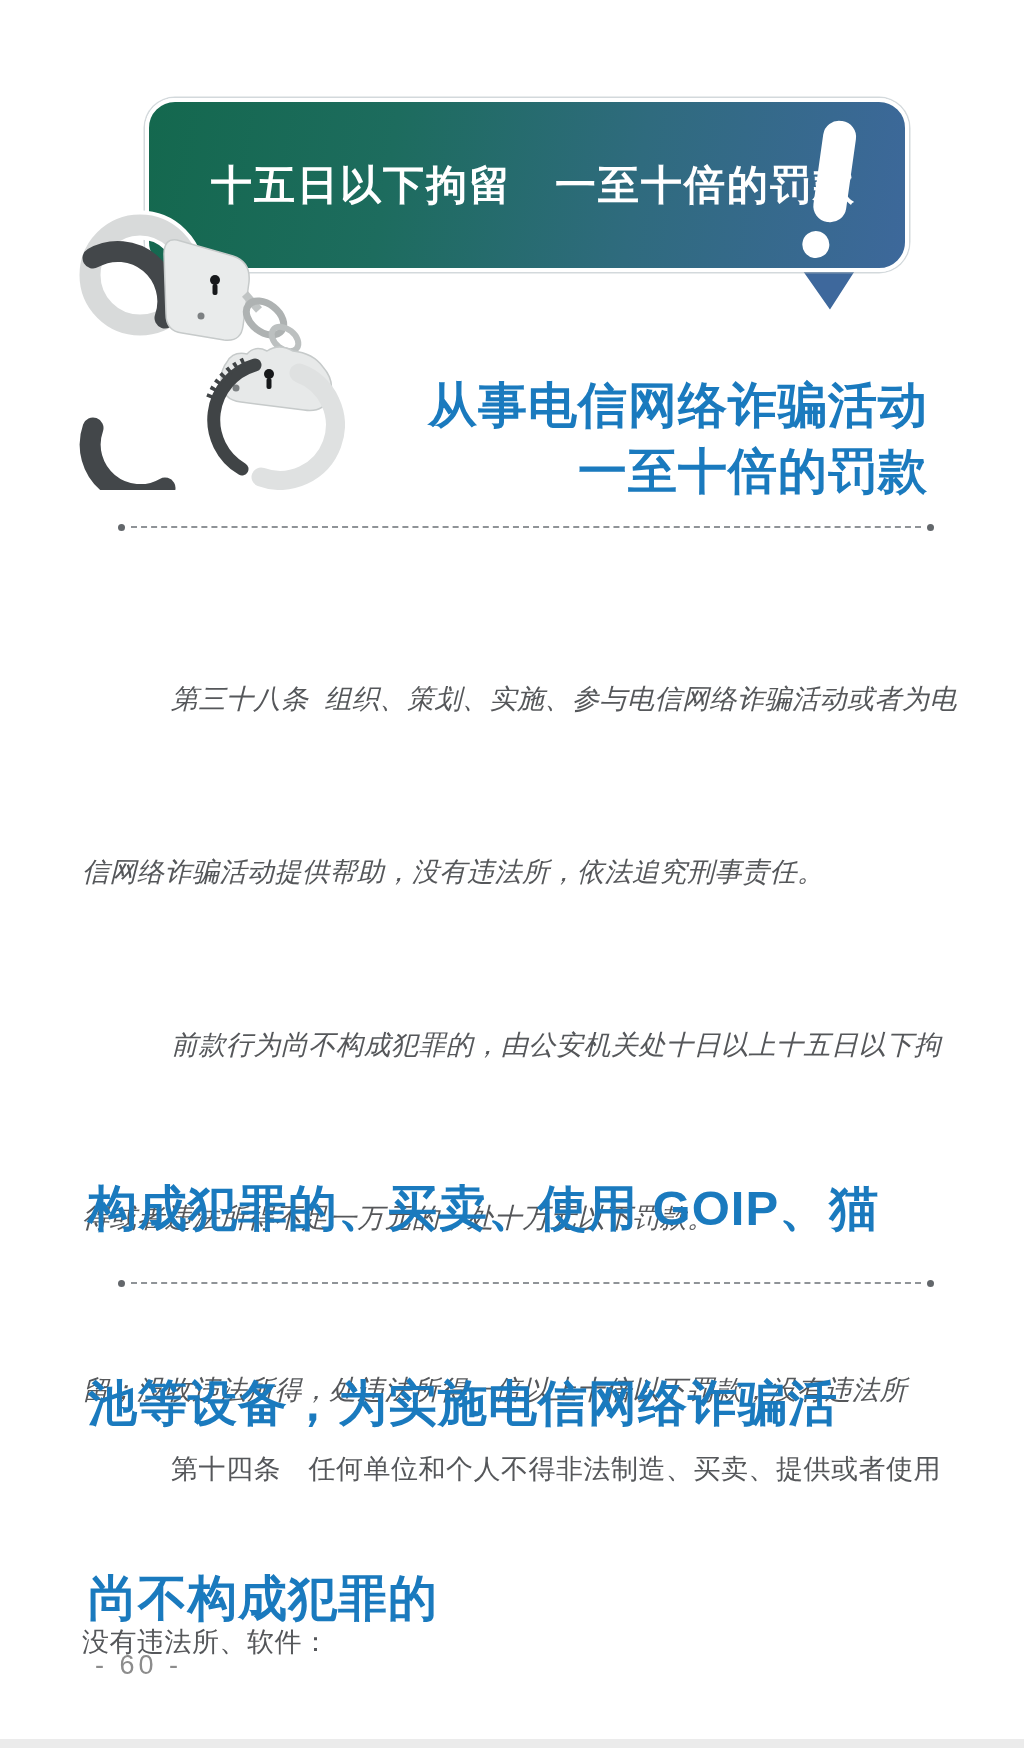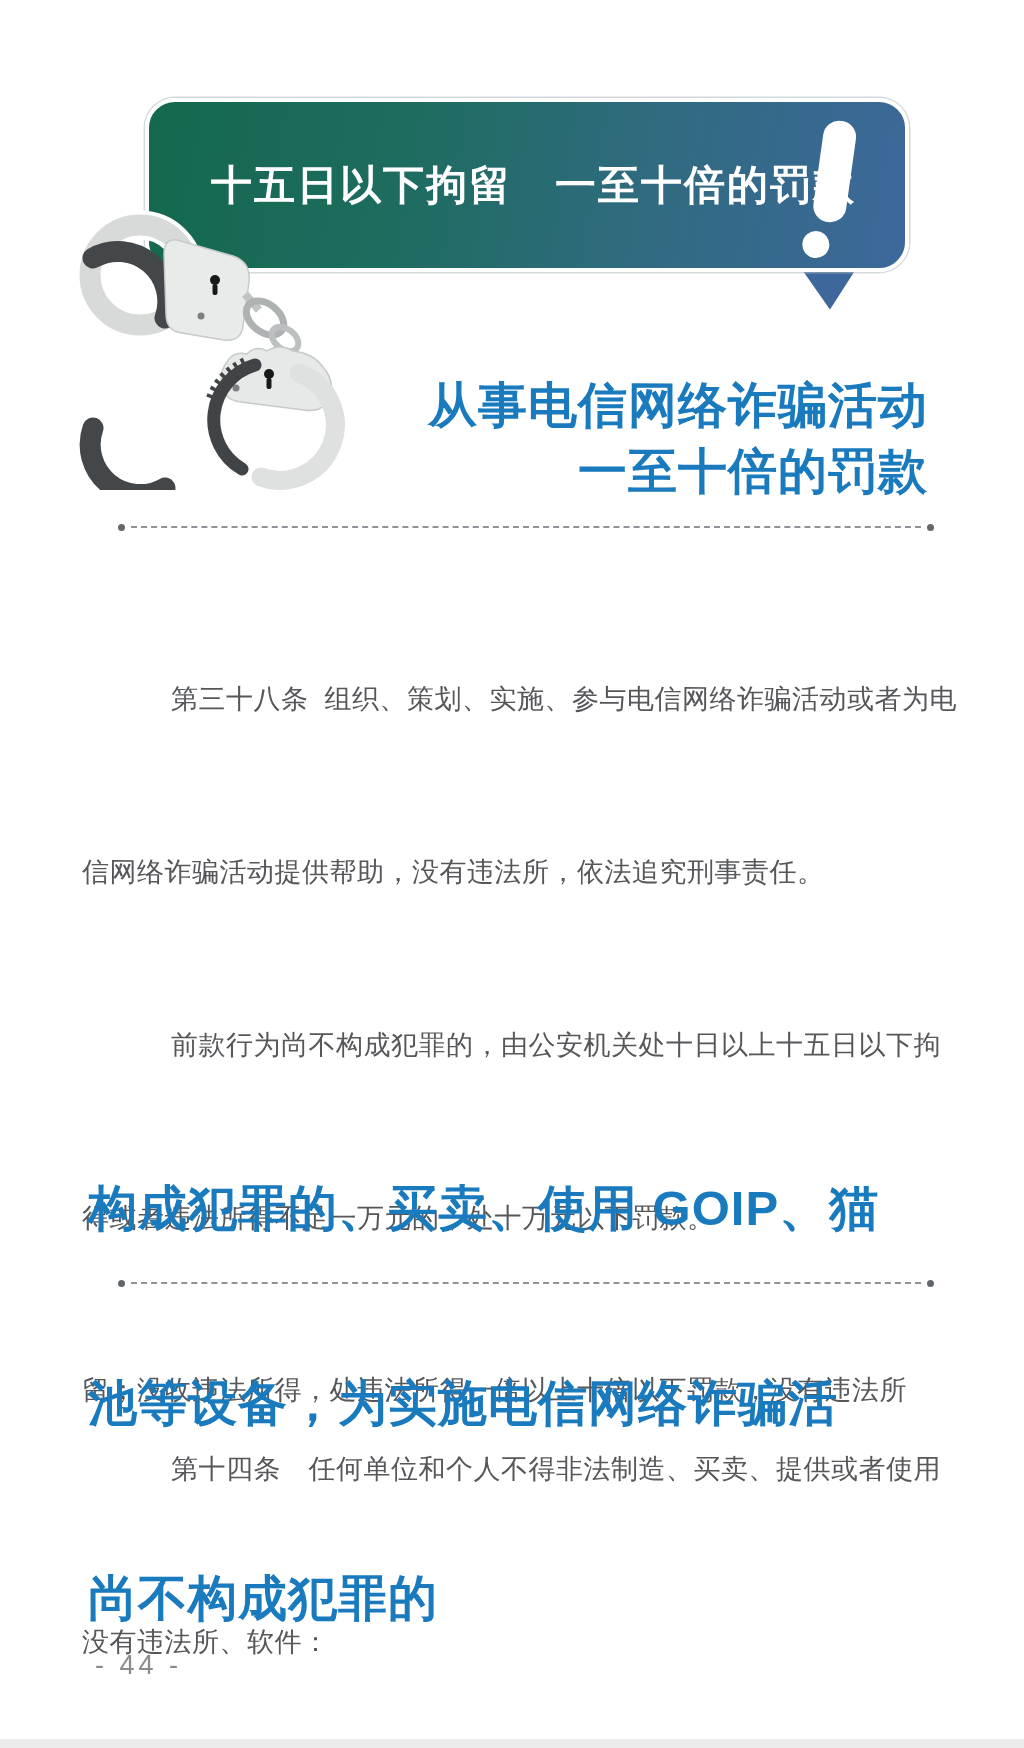--- a/index.html
+++ b/index.html
@@ -36,21 +36,21 @@
   .divider{position:absolute;left:118px;width:816px;height:8px;display:flex;align-items:center;}
   .divider .dot{width:7px;height:7px;border-radius:50%;background:#63676b;flex:0 0 auto;}
   .divider .dash{flex:1 1 auto;border-top:2.5px dashed #8f9397;margin:0 6px;height:0;}
   .divider.d1{top:523px;}
   .divider.d2{top:1279px;}
   
   .bodyblock{
     position:absolute;left:82px;width:880px;color:#55575a;
     font-size:27px;line-height:57.6px;white-space:pre;letter-spacing:.5px;
   }
-  .bodyblock.b1{top:556px;}
+  .bodyblock.b1{top:556px;font-style:italic;}
   .bodyblock.b2{top:1326px;}
   .bodyblock .line{height:57.6px;}
   .bodyblock .line.indent{padding-left:89px;}
   
   .pagenum{
     position:absolute;left:95px;top:1650px;color:#8c8c8c;
     font-size:27px;letter-spacing:4px;white-space:pre;
   }
   .bottom-strip{position:absolute;left:0;top:1739px;width:1024px;height:9px;background:#ebebeb;}
 </style>
@@ -133,16 +133,16 @@
   </div>
 
   <div class="bodyblock b2">
     <div class="line indent">第十四条　任何单位和个人不得非法制造、买卖、提供或者使用</div>
     <div class="line">没有违法所、软件：</div>
     
     
     
   </div>
 
-  <div class="pagenum">- 44 -</div>
+  <div class="pagenum">- 60 -</div>
   <div class="bottom-strip"></div>
 
 </div>
 
 </body></html>

